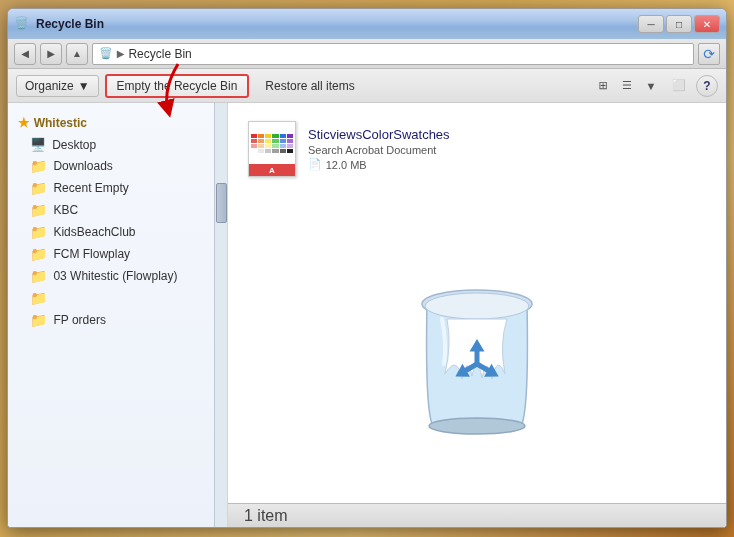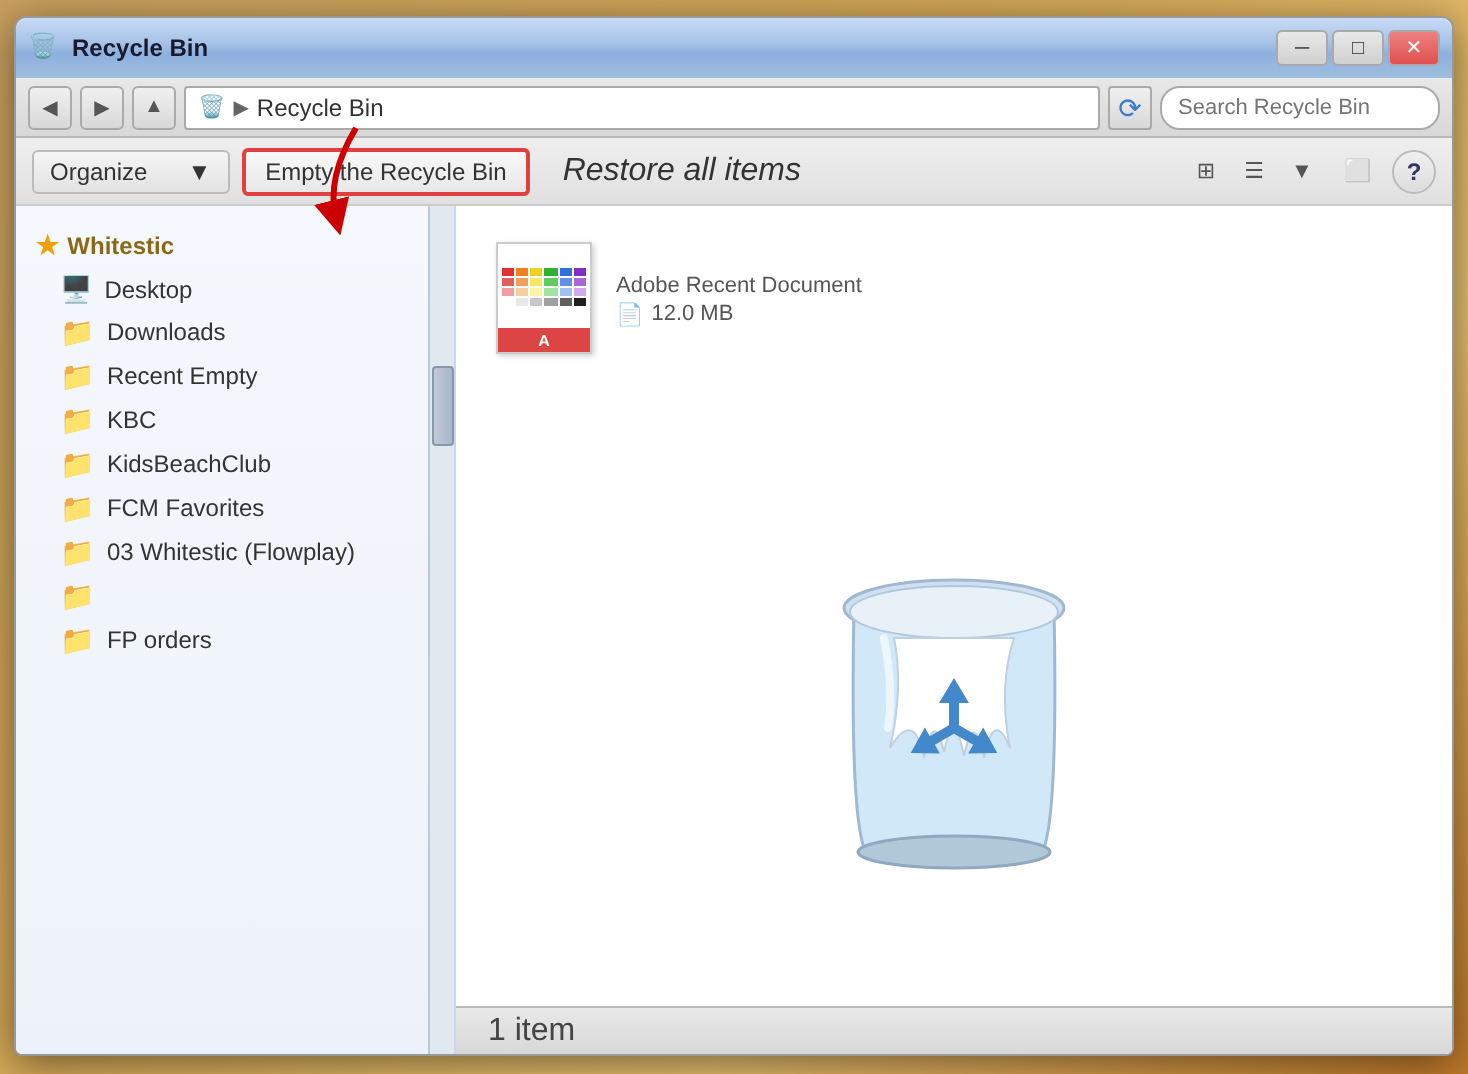--- a/index.html
+++ b/index.html
@@ -152,21 +152,21 @@
       background: linear-gradient(to bottom, #efefef, #e0e0e0);
       display: flex;
       align-items: center;
       gap: 6px;
       padding: 0 8px;
       border-bottom: 1px solid #ccc;
     }
     .organize-btn {
       display: flex;
       align-items: center;
-      gap: 20px;
+      gap: 4px;
       padding: 3px 8px;
       background: linear-gradient(to bottom, #f5f5f5, #e2e2e2);
       border: 1px solid #bbb;
       border-radius: 3px;
       cursor: pointer;
       font-size: 12px;
       color: #333;
     }
     .empty-recycle-btn {
       display: flex;
@@ -180,23 +180,22 @@
       color: #333;
       font-weight: 500;
     }
     .restore-btn {
       display: flex;
       align-items: center;
       padding: 3px 10px;
       background: transparent;
       border: none;
       cursor: pointer;
-      font-size: 16px;
+      font-size: 12px;
       color: #333;
-      font-style: italic;
     }
     .toolbar-spacer { flex: 1; }
     .view-btns {
       display: flex;
       align-items: center;
       gap: 2px;
     }
     .view-btn {
       width: 22px;
       height: 22px;
@@ -429,24 +428,20 @@
     </div>
     <div class="nav-btn">
       <span>▲</span>
     </div>
     <div class="address-path">
       <span class="address-path-icon">🗑️</span>
       <span class="address-arrow">▶</span>
       <span class="address-path-text">Recycle Bin</span>
     </div>
     <div class="address-go">⟳</div>
-    <div class="search-box">
-      <input class="search-input" type="text" placeholder="Search Recycle Bin" style="">
-
-    </div>
   </div>
 
   <div class="toolbar" style="position:relative;">
     <div class="organize-btn">
       <span>Organize</span>
       <span>▼</span>
     </div>
     <div class="empty-recycle-btn">
       <span>Empty the Recycle Bin</span>
     </div>
@@ -497,21 +492,21 @@
             <div class="sidebar-item">
               <span class="folder-icon">📁</span>
               <span>KBC</span>
             </div>
             <div class="sidebar-item">
               <span class="folder-icon">📁</span>
               <span>KidsBeachClub</span>
             </div>
             <div class="sidebar-item">
               <span class="folder-icon">📁</span>
-              <span>FCM Favorites</span>
+              <span>FCM Flowplay</span>
             </div>
             <div class="sidebar-item">
               <span class="folder-icon">📁</span>
               <span>03 Whitestic (Flowplay)</span>
             </div>
             <div class="sidebar-item">
               <span class="folder-icon">📁</span>
             </div>
             <div class="sidebar-item">
               <span class="folder-icon">📁</span>
@@ -557,21 +552,22 @@
                     <div class="swatch" style="background: rgb(160, 160, 160);"></div>
                     <div class="swatch" style="background: rgb(96, 96, 96);"></div>
                     <div class="swatch" style="background: rgb(32, 32, 32);"></div>
                   </div>
               </div>
               <div class="file-thumb-footer">
                 <span class="acrobat-a">A</span>
               </div>
             </div>
             <div class="file-info">
-              <div class="file-type">Adobe Recent Document</div>
+              <div class="file-name">SticviewsColorSwatches</div>
+              <div class="file-type">Search Acrobat Document</div>
               <div class="file-size-row">
                 <span class="file-size-icon">📄</span>
                 <span class="file-size">12.0 MB</span>
               </div>
             </div>
           </div>
         </div>
 
         <div class="recycle-area">
           <svg class="recycle-bin-svg" viewBox="0 0 160 180">

